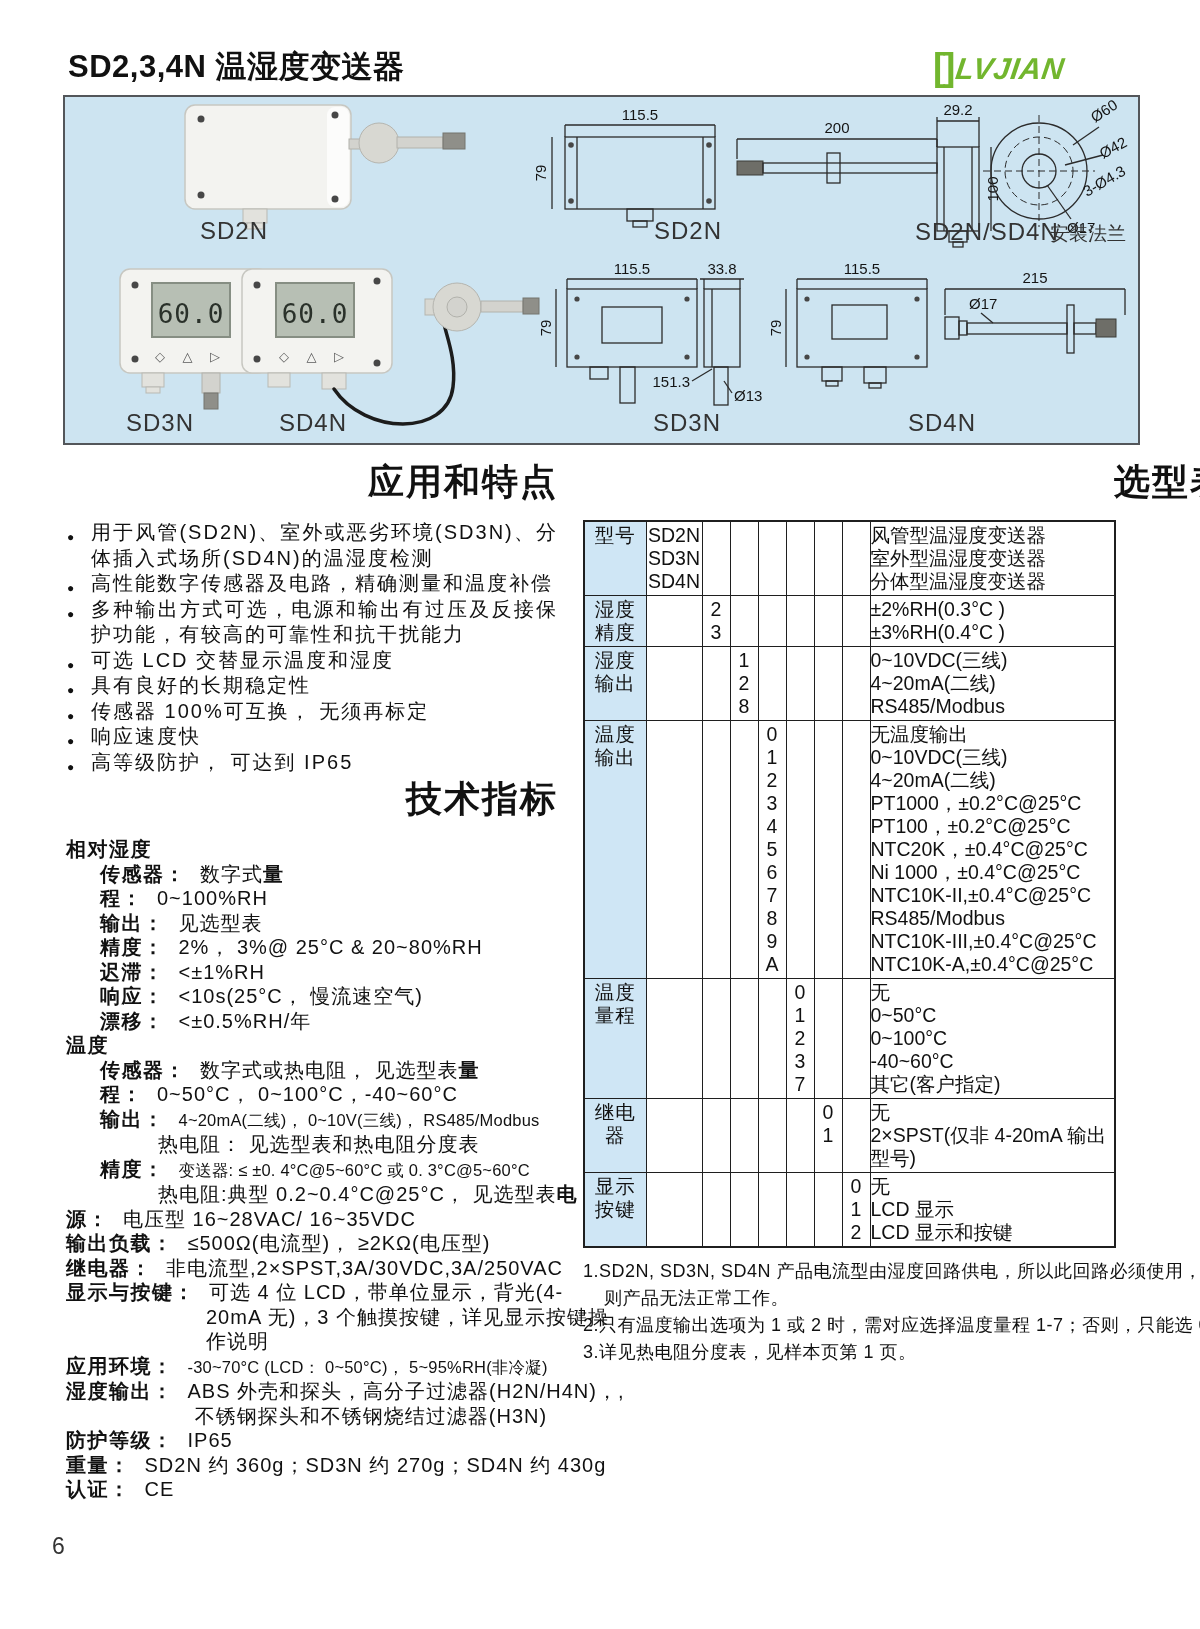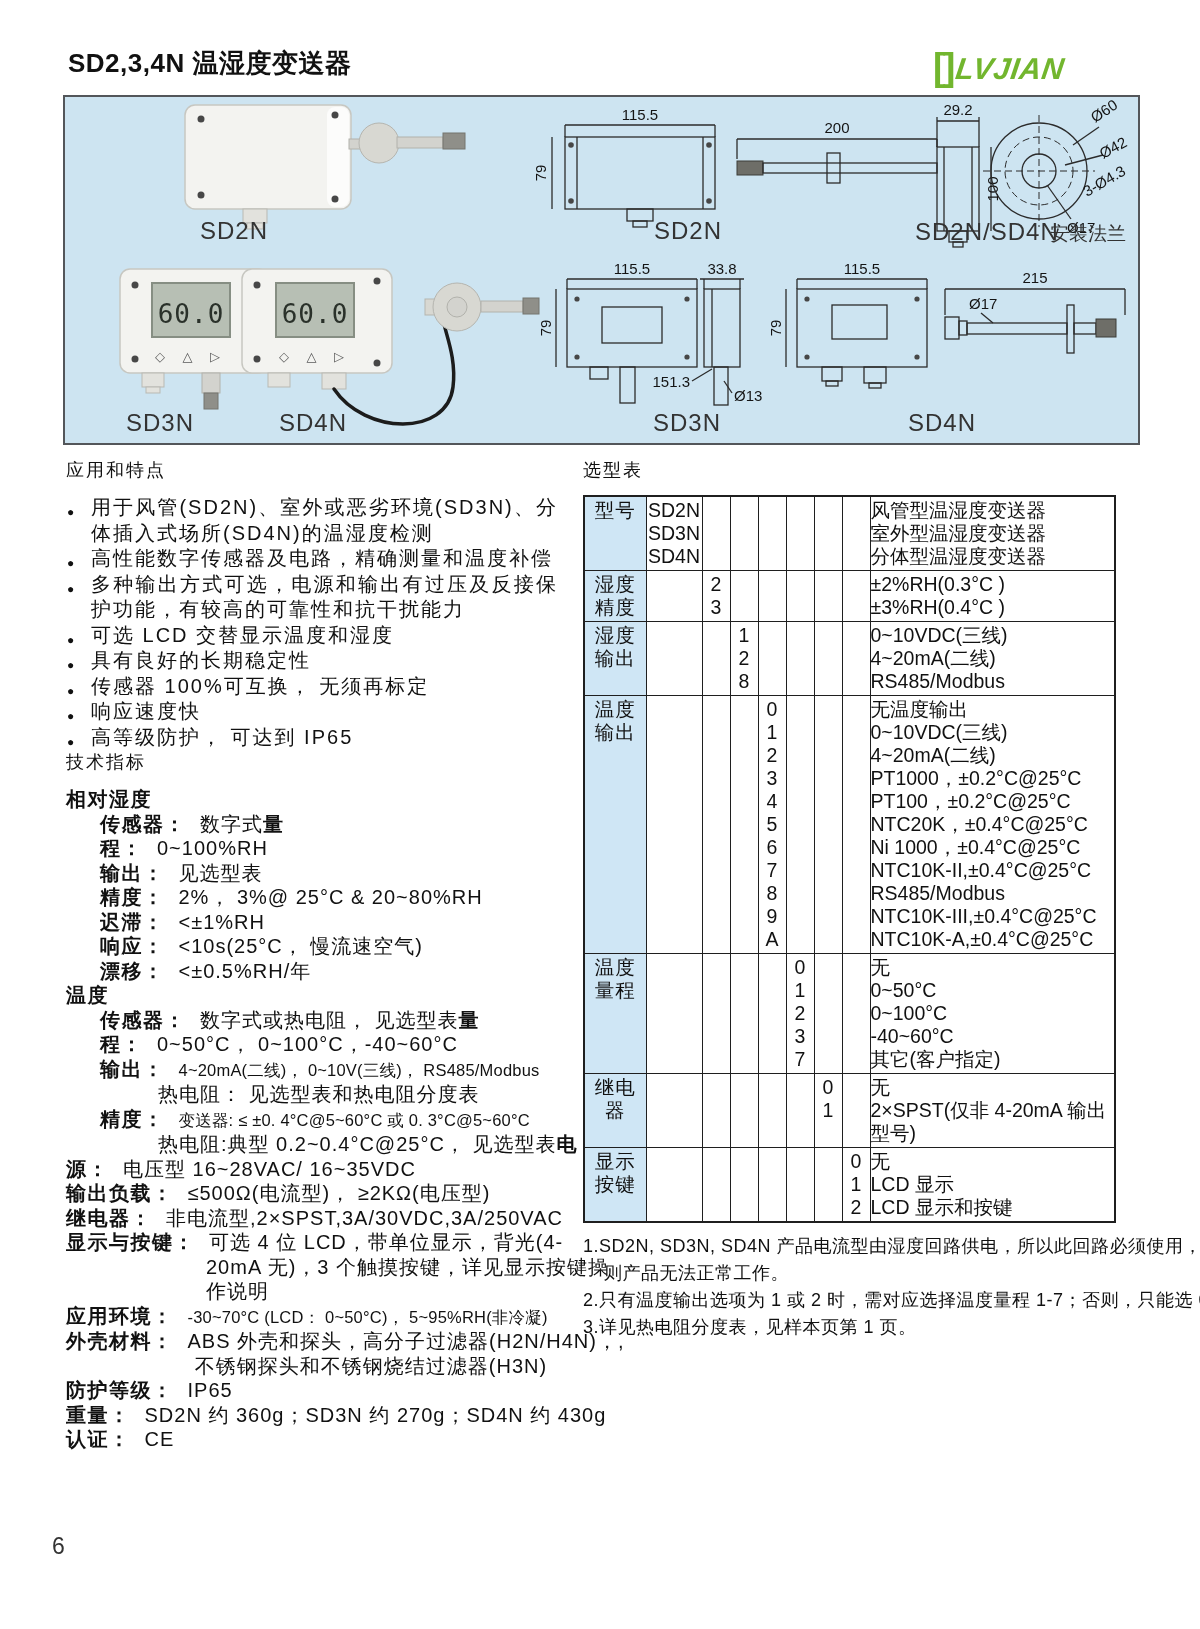--- a/index.html
+++ b/index.html
@@ -1,19 +1,19 @@
 <!DOCTYPE html>
 <html><head>
 <meta charset="utf-8">
 <style>
   html,body{margin:0;padding:0;background:#e8e8e8;}
   .page{position:relative;width:1200px;height:1629px;background:#ffffff;margin:0 auto;
         font-family:"Liberation Sans","DejaVu Sans",sans-serif;color:#111;overflow:hidden;}
   
-  .title{position:absolute;left:68px;top:46px;font-size:26px;font-weight:bold;letter-spacing:.5px;}
+  .title{position:absolute;left:68px;top:46px;font-size:31px;font-weight:bold;letter-spacing:.5px;}
   .logo{position:absolute;left:933px;top:50px;display:flex;align-items:center;color:#72b62e;}
   .logo .lb{font-weight:bold;font-size:38px;line-height:1;letter-spacing:-3px;transform:translateY(-2px);}
   .logo .lt{font-style:italic;font-weight:bold;font-size:30px;letter-spacing:.5px;transform:skewX(-8deg);margin-left:4px;}
   
   .banner{position:absolute;left:63px;top:95px;width:1077px;height:350px;background:#cde4f1;
           border:2px solid #53565a;box-sizing:border-box;}
   .banner svg{width:100%;height:100%;display:block;}
   .ln{fill:none;stroke:#2b2b2b;stroke-width:1.3;}
   .lnd{fill:none;stroke:#2b2b2b;stroke-width:1;stroke-dasharray:7 4;}
   .dimt{font-size:15px;fill:#141414;}
@@ -26,21 +26,21 @@
   .probef{fill:#d3d3ce;stroke:#b2b2ac;stroke-width:1;}
   .tipf{fill:#8f8f89;stroke:#75756f;stroke-width:1;}
   .metf{fill:#d8d8d2;stroke:#b5b5af;stroke-width:1;}
   .drk{fill:#6e6e68;stroke:#3c3c38;stroke-width:1;}
   .lcdf{fill:#b7bfb4;stroke:#868e83;stroke-width:2;}
   .lcdt{font-family:"DejaVu Sans Mono",monospace;font-size:26px;fill:#2a312a;letter-spacing:1px;}
   .keys{font-size:13px;fill:#5a5a5a;letter-spacing:7px;}
   .cable{fill:none;stroke:#1c1c1c;stroke-width:3.5;stroke-linecap:round;}
   
   .leftcol{position:absolute;left:66px;top:458px;width:492px;}
-  h2.sec{font-size:18px;font-weight:normal;margin:0 0 13px 0;letter-spacing:2px;}
+  h2.sec{font-size:36px;font-weight:bold;margin:0 0 13px 0;letter-spacing:2px;text-align:right;}
   ul.feat{list-style:none;margin:11px 0 0 0;padding:0;}
   ul.feat li{position:relative;padding-left:25px;font-size:20px;line-height:25.5px;
              text-align:justify;letter-spacing:2px;}
   ul.feat li::before{content:"●";position:absolute;left:1px;top:5px;font-size:12px;}
   .specs{margin-top:17px;}
   .sline{font-size:20px;line-height:24.5px;white-space:nowrap;}
   .sline .sl{font-weight:bold;letter-spacing:1.5px;margin-right:14px;}
   .sline .sl:empty{margin-right:0;}
   .sline .tl{font-weight:bold;}
   .sline .sv{letter-spacing:1px;}
@@ -281,21 +281,21 @@
       <div class="sline ib"><span class="sv">热电阻： 见选型表和热电阻分度表</span></div>
       <div class="sline ia sm"><span class="sl">精度：</span><span class="sv">变送器: ≤ ±0. 4°C@5~60°C 或 0. 3°C@5~60°C</span></div>
       <div class="sline ib"><span class="sv">热电阻:典型 0.2~0.4°C@25°C， 见选型表</span><span class="tl">电</span></div>
       <div class="sline"><span class="sl">源：</span><span class="sv">电压型 16~28VAC/ 16~35VDC</span></div>
       <div class="sline"><span class="sl">输出负载：</span><span class="sv">≤500Ω(电流型)， ≥2KΩ(电压型)</span></div>
       <div class="sline"><span class="sl">继电器：</span><span class="sv">非电流型,2×SPST,3A/30VDC,3A/250VAC</span></div>
       <div class="sline"><span class="sl">显示与按键：</span><span class="sv">可选 4 位 LCD，带单位显示，背光(4-</span></div>
       <div class="sline ic"><span class="sv">20mA 无)，3 个触摸按键，详见显示按键操</span></div>
       <div class="sline ic"><span class="sv">作说明</span></div>
       <div class="sline sm"><span class="sl">应用环境：</span><span class="sv">-30~70°C (LCD： 0~50°C)， 5~95%RH(非冷凝)</span></div>
-      <div class="sline"><span class="sl">外壳材料：</span><span class="sv">ABS 外壳和探头，高分子过滤器(H2N/H4N)，,</span></div>
+      <div class="sline"><span class="sl">湿度输出：</span><span class="sv">ABS 外壳和探头，高分子过滤器(H2N/H4N)，,</span></div>
       <div class="sline id"><span class="sv">不锈钢探头和不锈钢烧结过滤器(H3N)</span></div>
       <div class="sline"><span class="sl">防护等级：</span><span class="sv">IP65</span></div>
       <div class="sline"><span class="sl">重量：</span><span class="sv">SD2N 约 360g；SD3N 约 270g；SD4N 约 430g</span></div>
       <div class="sline"><span class="sl">认证：</span><span class="sv">CE</span></div>
     </div>
   </div>
 
   <div class="rightcol">
     <h2 class="sec">选型表</h2>
     <table class="sel">

